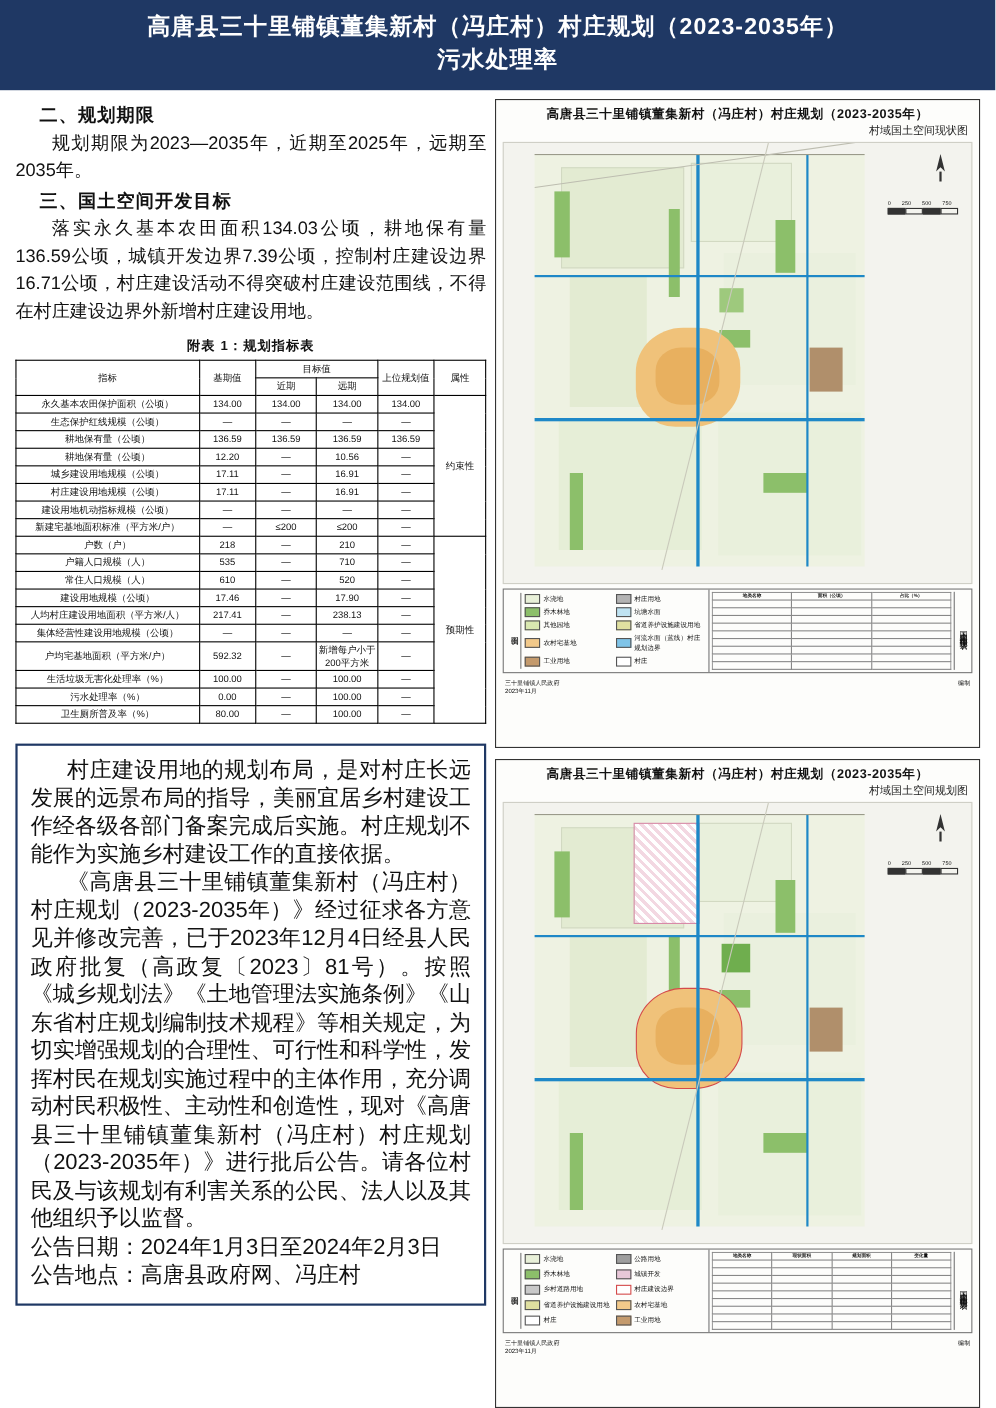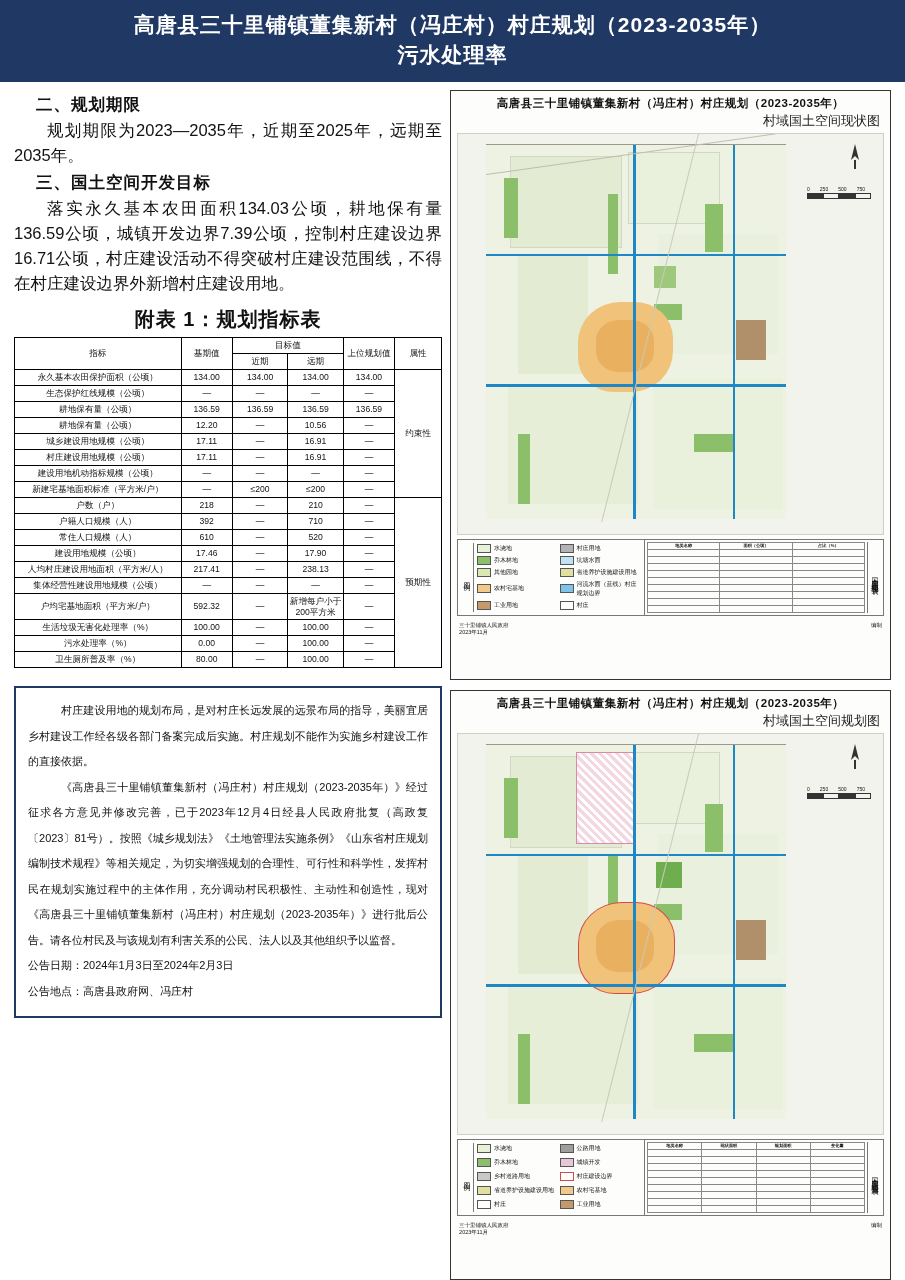--- a/index.html
+++ b/index.html
@@ -38,21 +38,21 @@
 
   
   .sec-title{
     font-size:16.5px;font-weight:bold;margin:4px 0 2px 22px;letter-spacing:1px;
   }
   .sec-body{
     font-size:16.5px;line-height:25px;text-indent:33px;margin:0 0 2px 0;
     text-align:justify;
   }
   .tbl-caption{
-    text-align:center;font-size:20px;font-weight:bold;margin:10px 0 4px 0;
+    text-align:center;font-size:12px;font-weight:bold;margin:10px 0 4px 0;
     letter-spacing:1px;
   }
   .tbl-unit{
     font-size:9px;text-align:right;margin:0 2px 2px 0;
   }
   table.indic{
     border-collapse:collapse;width:100%;font-size:8.6px;
     table-layout:fixed;
   }
   table.indic th,table.indic td{
@@ -60,41 +60,41 @@
     height:13px;
   }
   table.indic th{font-weight:normal;}
   td.lbl{text-align:center;}
   
   .notice{
     border:2px solid #1f3864;
     margin:18px 0 0 0;
     padding:10px 12px 12px 12px;
     box-sizing:border-box;
-    font-size:11px;
+    font-size:20px;
     line-height:25.5px;
     text-align:justify;
   }
   .notice p{margin:0;text-indent:33px;}
   .notice p.noind{text-indent:0;}
 
   
   .map-panel{
     border:1px solid #333;
     background:#fdfdfb;
     box-sizing:border-box;
     position:relative;
     margin-bottom:10px;
   }
   .map-title{
     text-align:center;font-size:11.5px;font-weight:bold;padding:5px 4px 1px 4px;
     letter-spacing:0.5px;
   }
   .map-sub{
-    text-align:right;font-size:13px;padding:0 10px 3px 0;color:#222;
+    text-align:right;font-size:10px;padding:0 10px 3px 0;color:#222;
   }
   .map-canvas{
     position:relative;
     background:#f3f3ee;
     margin:0 6px;
     border:1px solid #cfcfc6;
     overflow:hidden;
   }
   .mp{position:absolute;}
   .legend-row{
@@ -237,21 +237,21 @@
         <tr>
           <td>户数（户）</td>
           <td>218</td>
           <td>—</td>
           <td>210</td>
           <td>—</td>
           <td rowspan="10" class="lbl">预期性</td>
         </tr>
         <tr>
           <td>户籍人口规模（人）</td>
-          <td>392</td>
+          <td>535</td>
           <td>—</td>
           <td>710</td>
           <td>—</td>
         </tr>
         <tr>
           <td>常住人口规模（人）</td>
           <td>610</td>
           <td>—</td>
           <td>520</td>
           <td>—</td>

